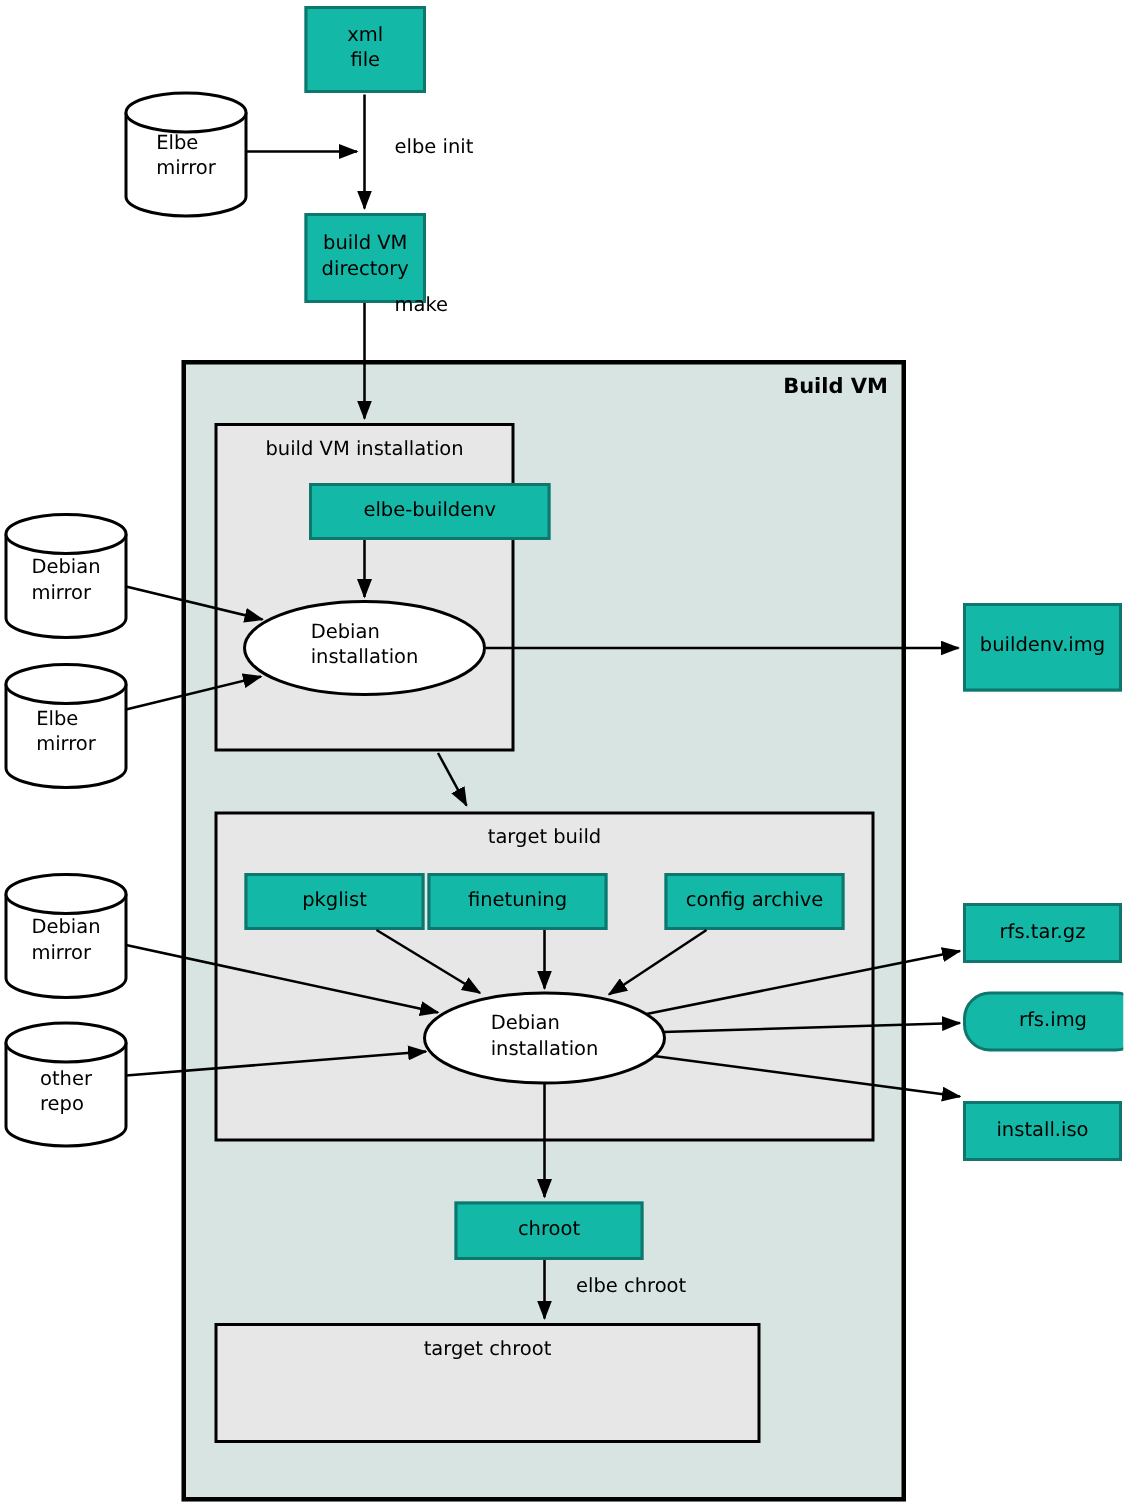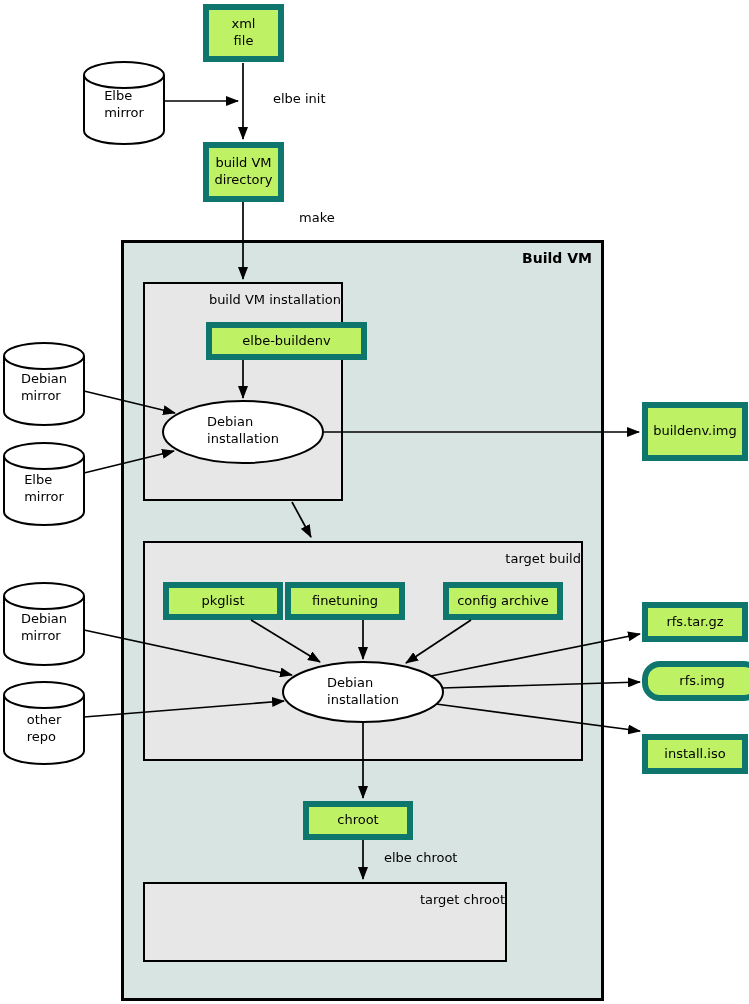--- a/index.html
+++ b/index.html
@@ -2,30 +2,30 @@
 <html><head>
 <meta charset="utf-8">
 <style>
   html,body{margin:0;padding:0;background:#ffffff;}
   #stage{
     position:relative;width:749px;height:1004px;background:#ffffff;overflow:hidden;
     font-family:"DejaVu Sans","Liberation Sans",sans-serif;font-size:13px;color:#000;
   }
   
   .box{
-    position:absolute;box-sizing:border-box;background:#bef264;border:6px solid #0f766e;
+    position:absolute;box-sizing:border-box;background:#14b8a6;border:2px solid #0f766e;
     display:flex;align-items:center;justify-content:center;text-align:center;
     white-space:pre-line;line-height:1.3;z-index:2;
   }
   
   .graybox{
     position:absolute;box-sizing:border-box;background:#e7e7e7;border:2px solid #000;z-index:2;
   }
   .graybox .gtitle{
-    width:100%;text-align:right;padding-top:8px;line-height:1.2;
+    width:100%;text-align:center;padding-top:8px;line-height:1.2;
   }
   
   #buildvm{
     position:absolute;box-sizing:border-box;left:121px;top:240px;width:483px;height:761px;
     background:#d7e4e1;border:3px solid #000;z-index:1;
   }
   #buildvm .ctitle{
     position:absolute;top:7px;right:9px;font-weight:bold;font-size:14px;
   }
   
@@ -61,21 +61,21 @@
   <div class="box" style="left:203px;top:142px;width:81px;height:60px;">build VM
 directory</div>
   <div class="box" style="left:162px;top:322px;width:161px;height:38px;margin-left:44px;">elbe-buildenv</div>
   <div class="box" style="left:642px;top:402px;width:106px;height:59px;">buildenv.img</div>
   <div class="box" style="left:163px;top:582px;width:120px;height:38px;">pkglist</div>
   <div class="box" style="left:285px;top:582px;width:120px;height:38px;">finetuning</div>
   <div class="box" style="left:443px;top:582px;width:120px;height:38px;">config archive</div>
   <div class="box" style="left:642px;top:602px;width:106px;height:40px;text-align:center;">rfs.tar.gz</div>
   <div class="box" style="left:642px;top:661px;width:120px;height:40px;border-radius:18px;">rfs.img</div>
   <div class="box" style="left:642px;top:722px;width:106px;height:40px;margin-top:12px;">install.iso</div>
-  <div class="box" style="left:303px;top:801px;width:110px;height:39px;">chroot</div>
+  <div class="box" style="left:303px;top:801px;width:126px;height:39px;">chroot</div>
 
   <svg id="wires" viewBox="0 0 749 1004">
     <defs>
       <marker id="arr" markerUnits="userSpaceOnUse" markerWidth="13" markerHeight="10" refX="12" refY="5" orient="auto">
         <path d="M0,0 L13,5 L0,10 Z" fill="#000"></path>
       </marker>
     </defs>
 
     <g fill="#fff" stroke="#000" stroke-width="2">
       <path d="M84,75 V131 A40,13 0 0 0 164,131 V75"></path>
@@ -131,17 +131,17 @@
 mirror</div>
   <div class="nodelabel" style="left:44px;top:628px;">Debian
 mirror</div>
   <div class="nodelabel" style="left:44px;top:729px;">other
 repo</div>
   <div class="nodelabel" style="left:243px;top:431px;">Debian
 installation</div>
   <div class="nodelabel" style="left:363px;top:692px;">Debian
 installation</div>
 
-  <div class="edgelabel" style="left:263px;top:91px;margin-left:10px;">elbe init</div>
-  <div class="edgelabel" style="left:263px;top:210px;margin-left:36px;">make</div>
+  <div class="edgelabel" style="left:263px;top:91px;">elbe init</div>
+  <div class="edgelabel" style="left:263px;top:196px;">make</div>
   <div class="edgelabel" style="left:384px;top:850px;">elbe chroot</div>
 
 </div>
 
 </body></html>

